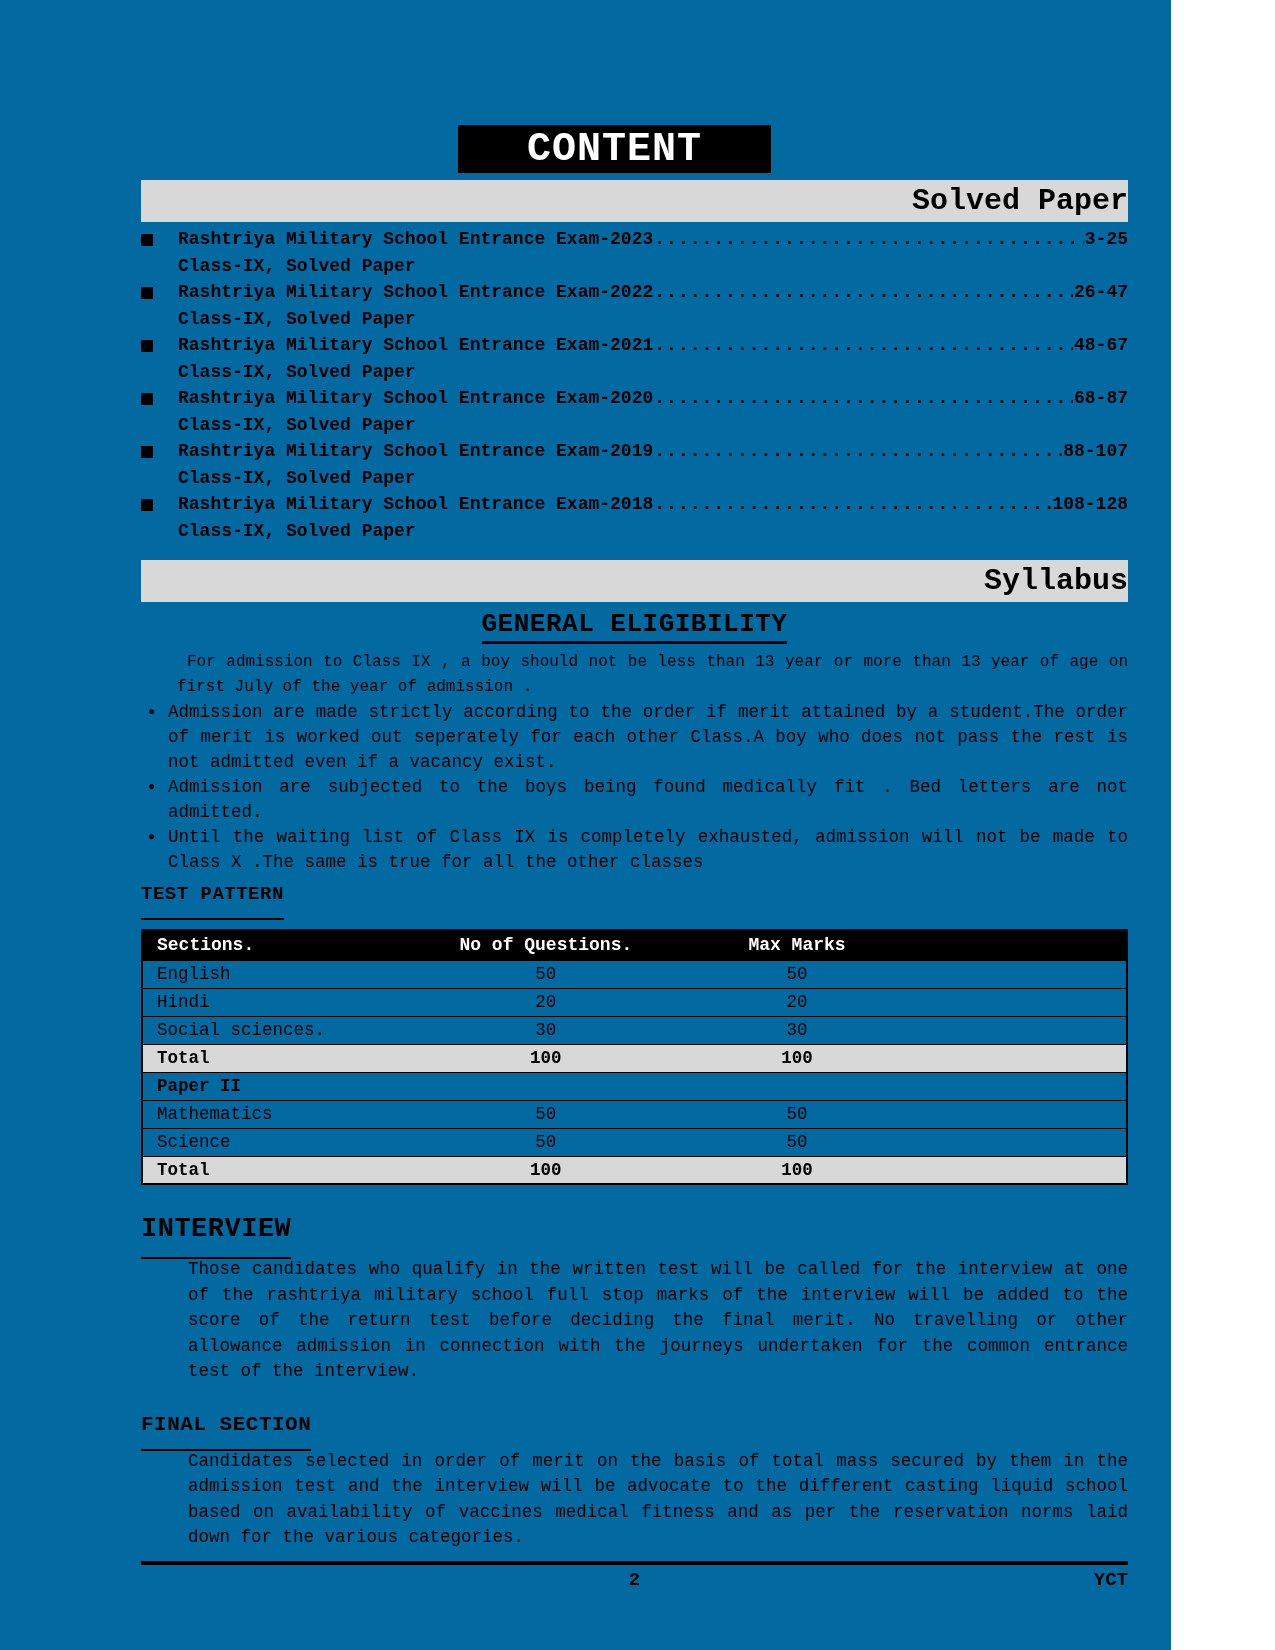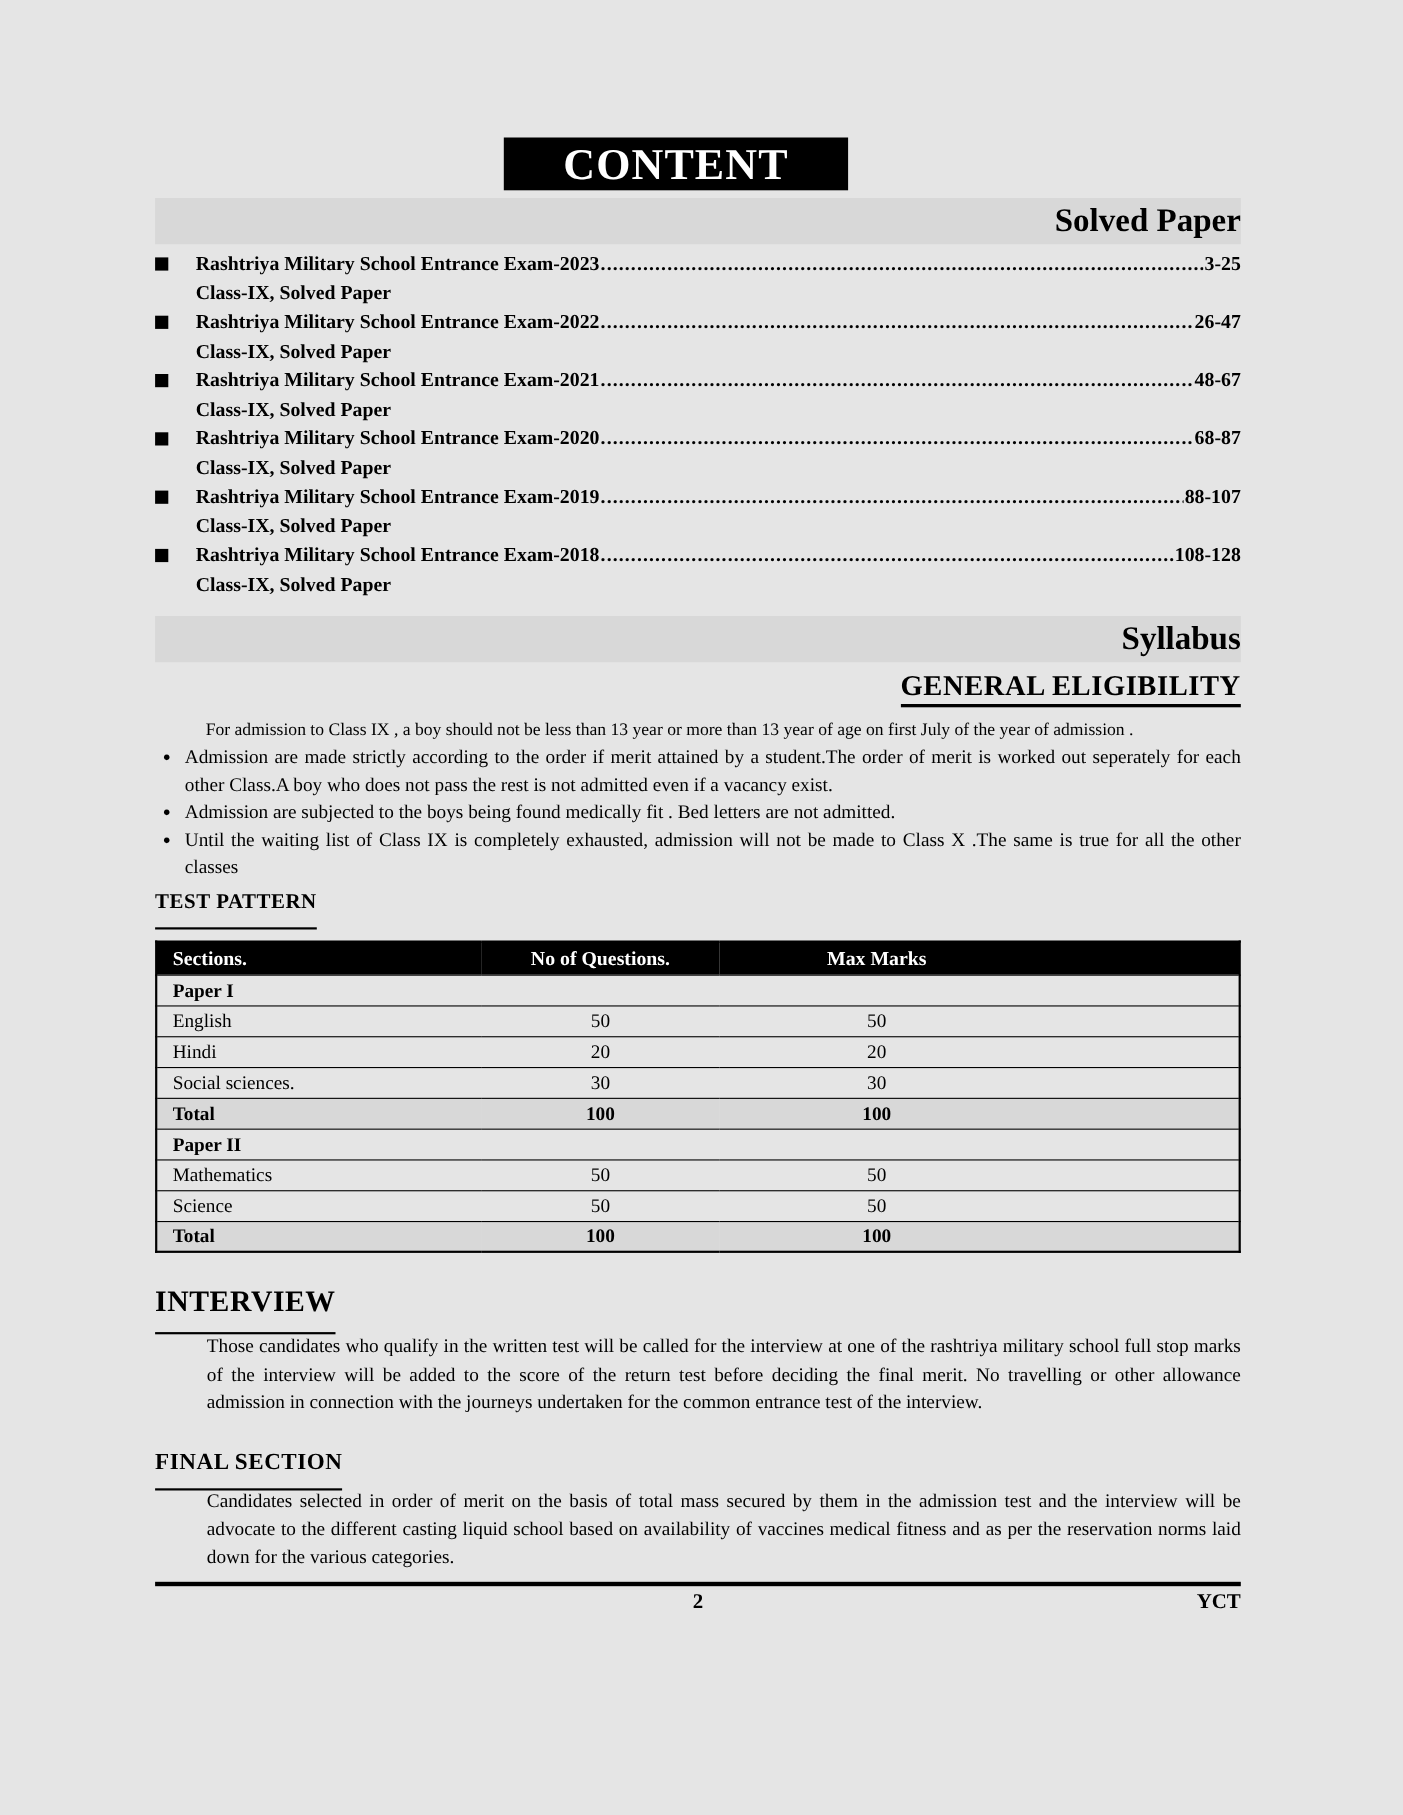--- a/index.html
+++ b/index.html
@@ -1,23 +1,23 @@
 <!DOCTYPE html>
 <html><head>
 <meta charset="utf-8">
 <style>
   * { box-sizing: border-box; margin: 0; padding: 0; }
   html, body { background: #ffffff; }
   .page {
     position: relative;
-    width: 1275px;
+    width: 1171px;
     height: 1650px;
-    background: #e5e5e5;
+    background: #0369a1;
     color: #000000;
-    font-family: Liberation Serif, serif;
+    font-family: Liberation Mono, monospace;
     overflow: hidden;
   }
   .content {
     position: absolute;
     left: 141px;
     top: 0;
     width: 987px;
   }
 
   
@@ -81,21 +81,21 @@
   }
   .toc-pages { white-space: nowrap; }
   .toc-sub {
     font-weight: bold;
     font-size: 18px;
     line-height: 26px;
     margin-left: 37px;
   }
 
   
-  .h-center { text-align: right; margin-top: 5px; line-height: 34px; }
+  .h-center { text-align: center; margin-top: 5px; line-height: 34px; }
   .h-center span {
     font-size: 26px;
     font-weight: bold;
     letter-spacing: 0.5px;
     border-bottom: 3px solid #000000;
     padding-bottom: 2px;
   }
   .h-left { line-height: 26px; }
   .h-left span {
     font-weight: bold;
@@ -290,26 +290,20 @@
           <col style="width:29%">
           <col style="width:19%">
       </colgroup>
       <tbody>
         <tr class="head">
           <td class="c1">Sections.</td>
           <td class="c2">No of Questions.</td>
           <td class="c3">Max Marks</td>
           <td></td>
         </tr>
-        <tr class="section">
-          <td class="c1">Paper I</td>
-          <td class="c2"></td>
-          <td class="c3"></td>
-          <td></td>
-        </tr>
         <tr>
           <td class="c1">English</td>
           <td class="c2">50</td>
           <td class="c3">50</td>
           <td></td>
         </tr>
         <tr>
           <td class="c1">Hindi</td>
           <td class="c2">20</td>
           <td class="c3">20</td>

